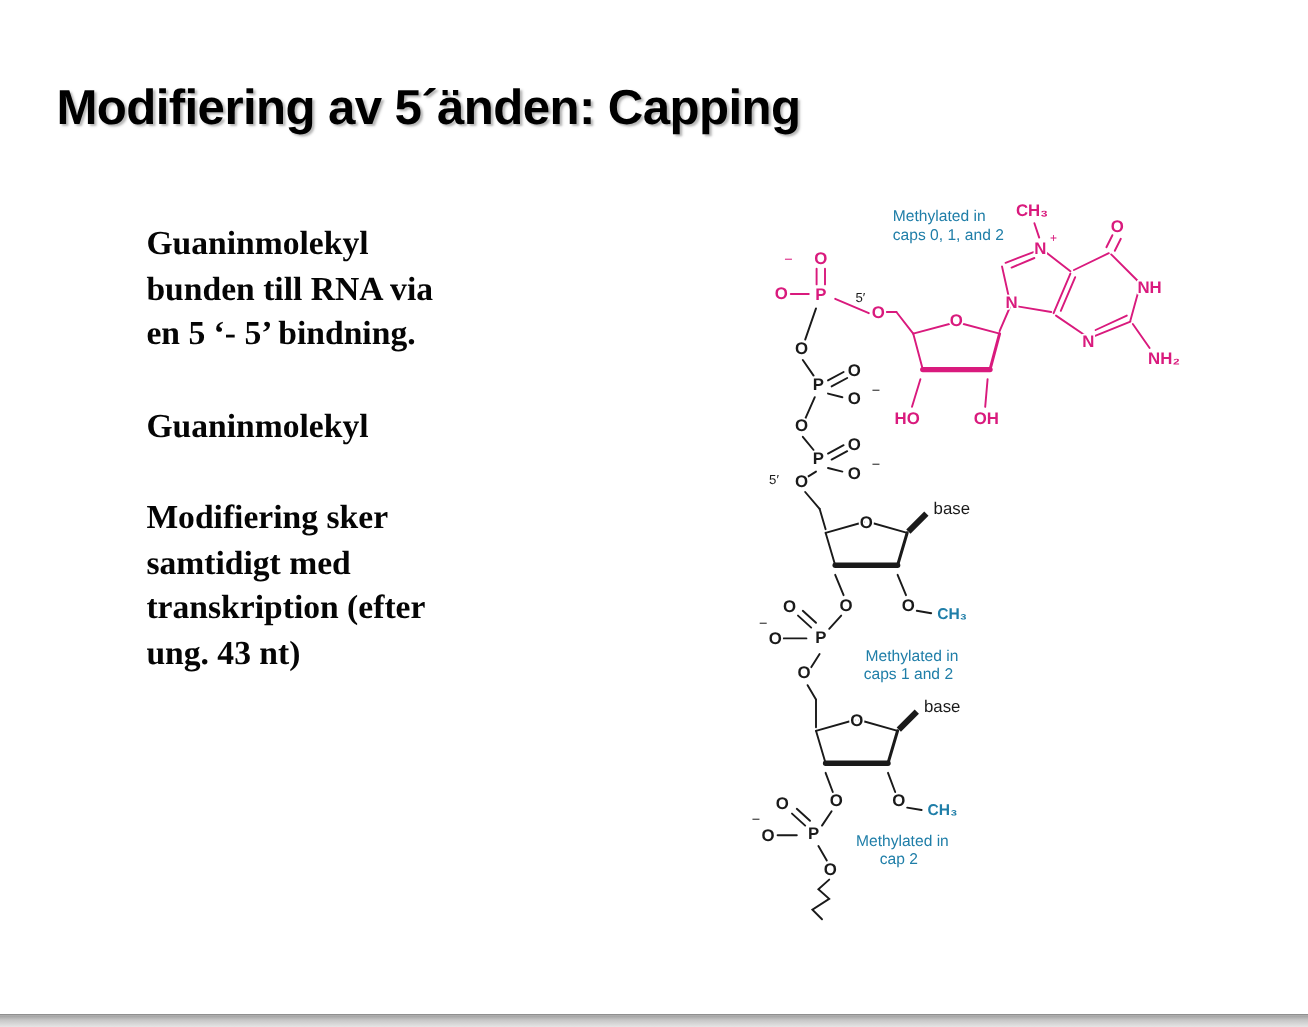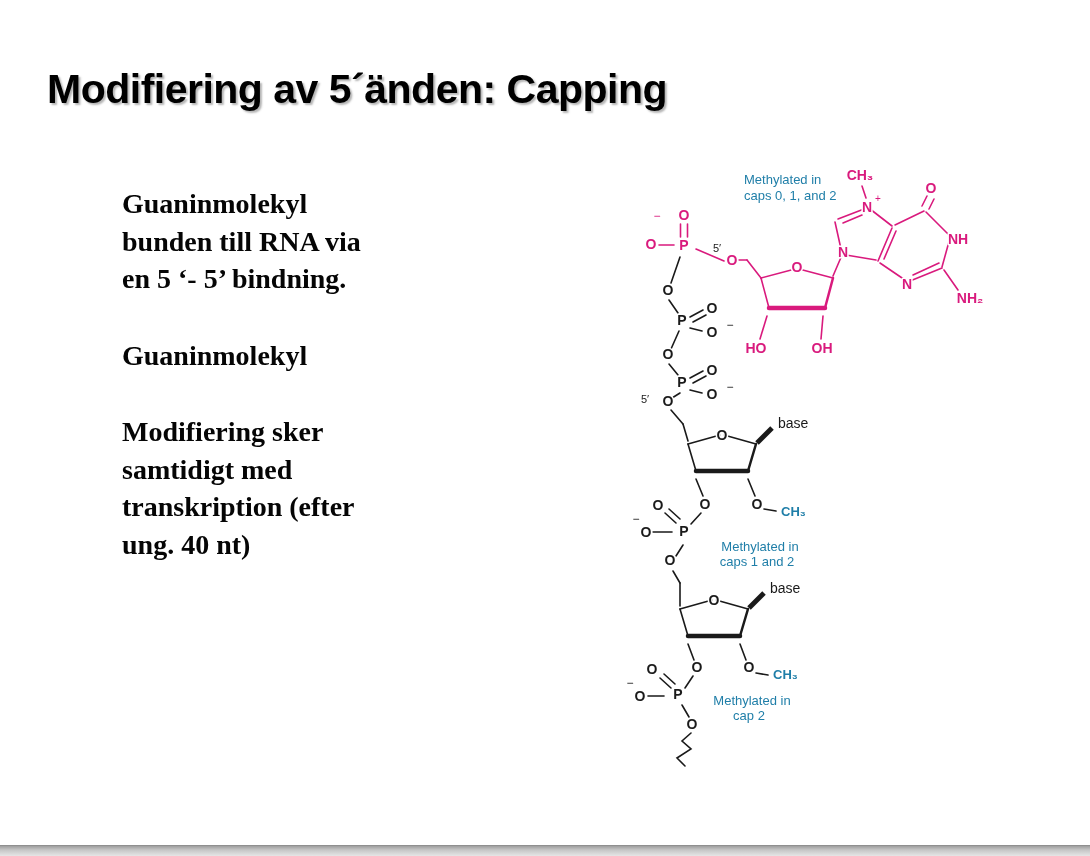--- a/index.html
+++ b/index.html
@@ -48,21 +48,21 @@
 <div class="slide-title">Modifiering av 5´änden: Capping</div>
 
 <div class="text-block">
   <p>Guaninmolekyl
 bunden till RNA via
 en 5 ‘- 5’ bindning.</p>
   <p>Guaninmolekyl</p>
   <p>Modifiering sker
 samtidigt med
 transkription (efter
-ung. 40 nt)</p>
+ung. 43 nt)</p>
 </div>
 
 <svg class="diagram" viewBox="0 0 460 630">
 
   <g class="bond mg">
 
     <line x1="262" y1="26" x2="266" y2="38"></line>
 
     <line x1="264" y1="49" x2="238" y2="59"></line>
     <line x1="262" y1="55" x2="243" y2="63"></line>

